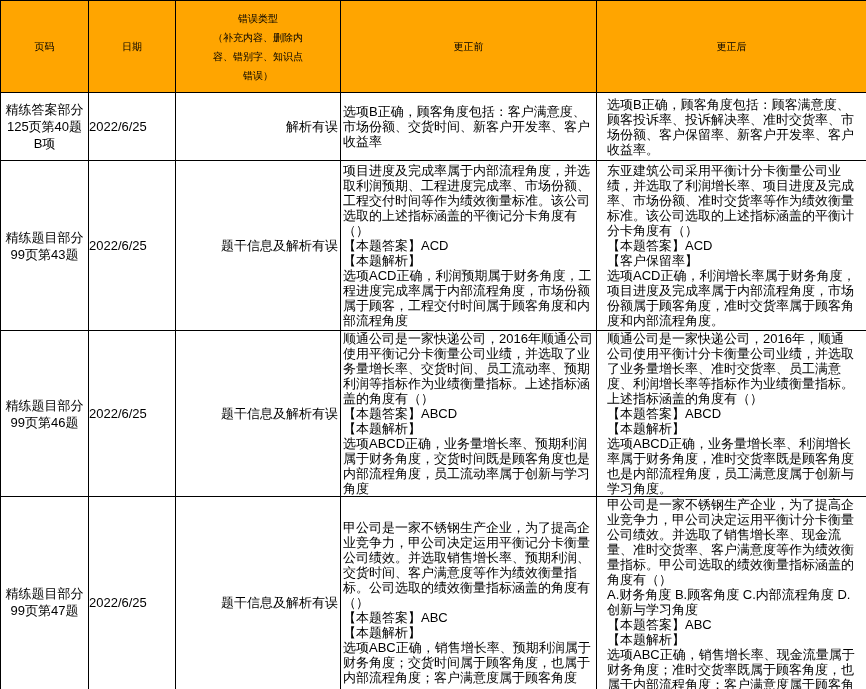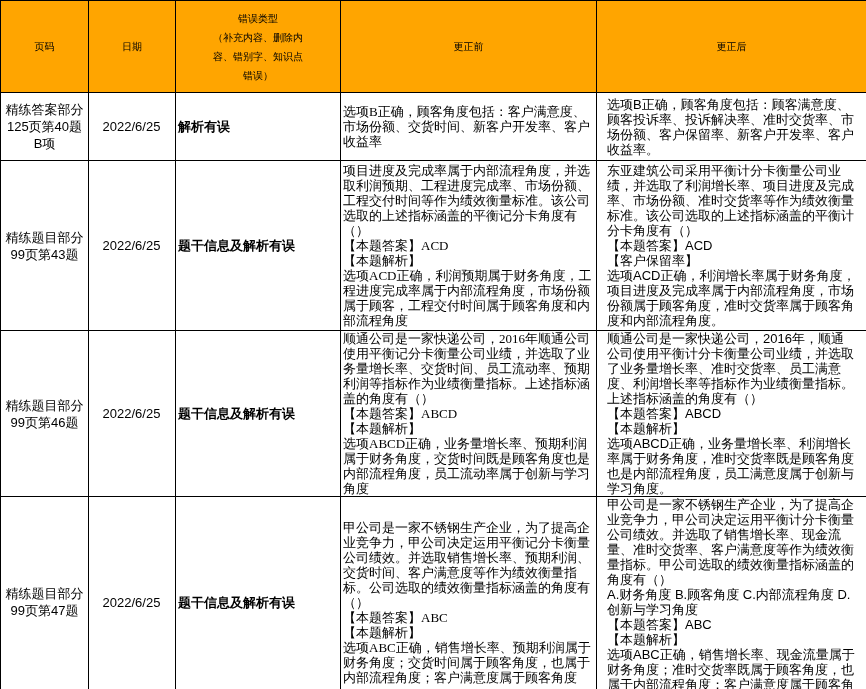--- a/index.html
+++ b/index.html
@@ -38,23 +38,23 @@
     white-space: pre-line;
     background: #FFFFFF;
   }
   .col-page   { width: 88px; }
   .col-date   { width: 87px; }
   .col-type   { width: 165px; }
   .col-before { width: 256px; }
   .col-after  { width: 270px; }
 
   td.cell-page   { text-align: center; padding: 0 2px; line-height: 17px; margin-top: 28px; }
-  td.cell-date   { text-align: center;  padding: 0 1px 0 0; }
-  td.cell-type   { text-align: left;   padding: 0 2px; font-weight: bold; }
-  td.cell-before { text-align: left;   padding: 0 2px; font-family: Liberation Serif, serif; }
+  td.cell-date   { text-align: left;  padding: 0 1px 0 0; }
+  td.cell-type   { text-align: right;   padding: 0 2px; }
+  td.cell-before { text-align: left;   padding: 0 2px; }
   td.cell-after  { text-align: left;   padding: 0 10px; }
 
   tr.row-header { height: 92px; }
   tr.row-0 { height: 68px; }
   tr.row-1 { height: 170px; }
   tr.row-2 { height: 156px; }
   tr.row-3 { height: 203px; }
 </style>
 </head>
 <body>

